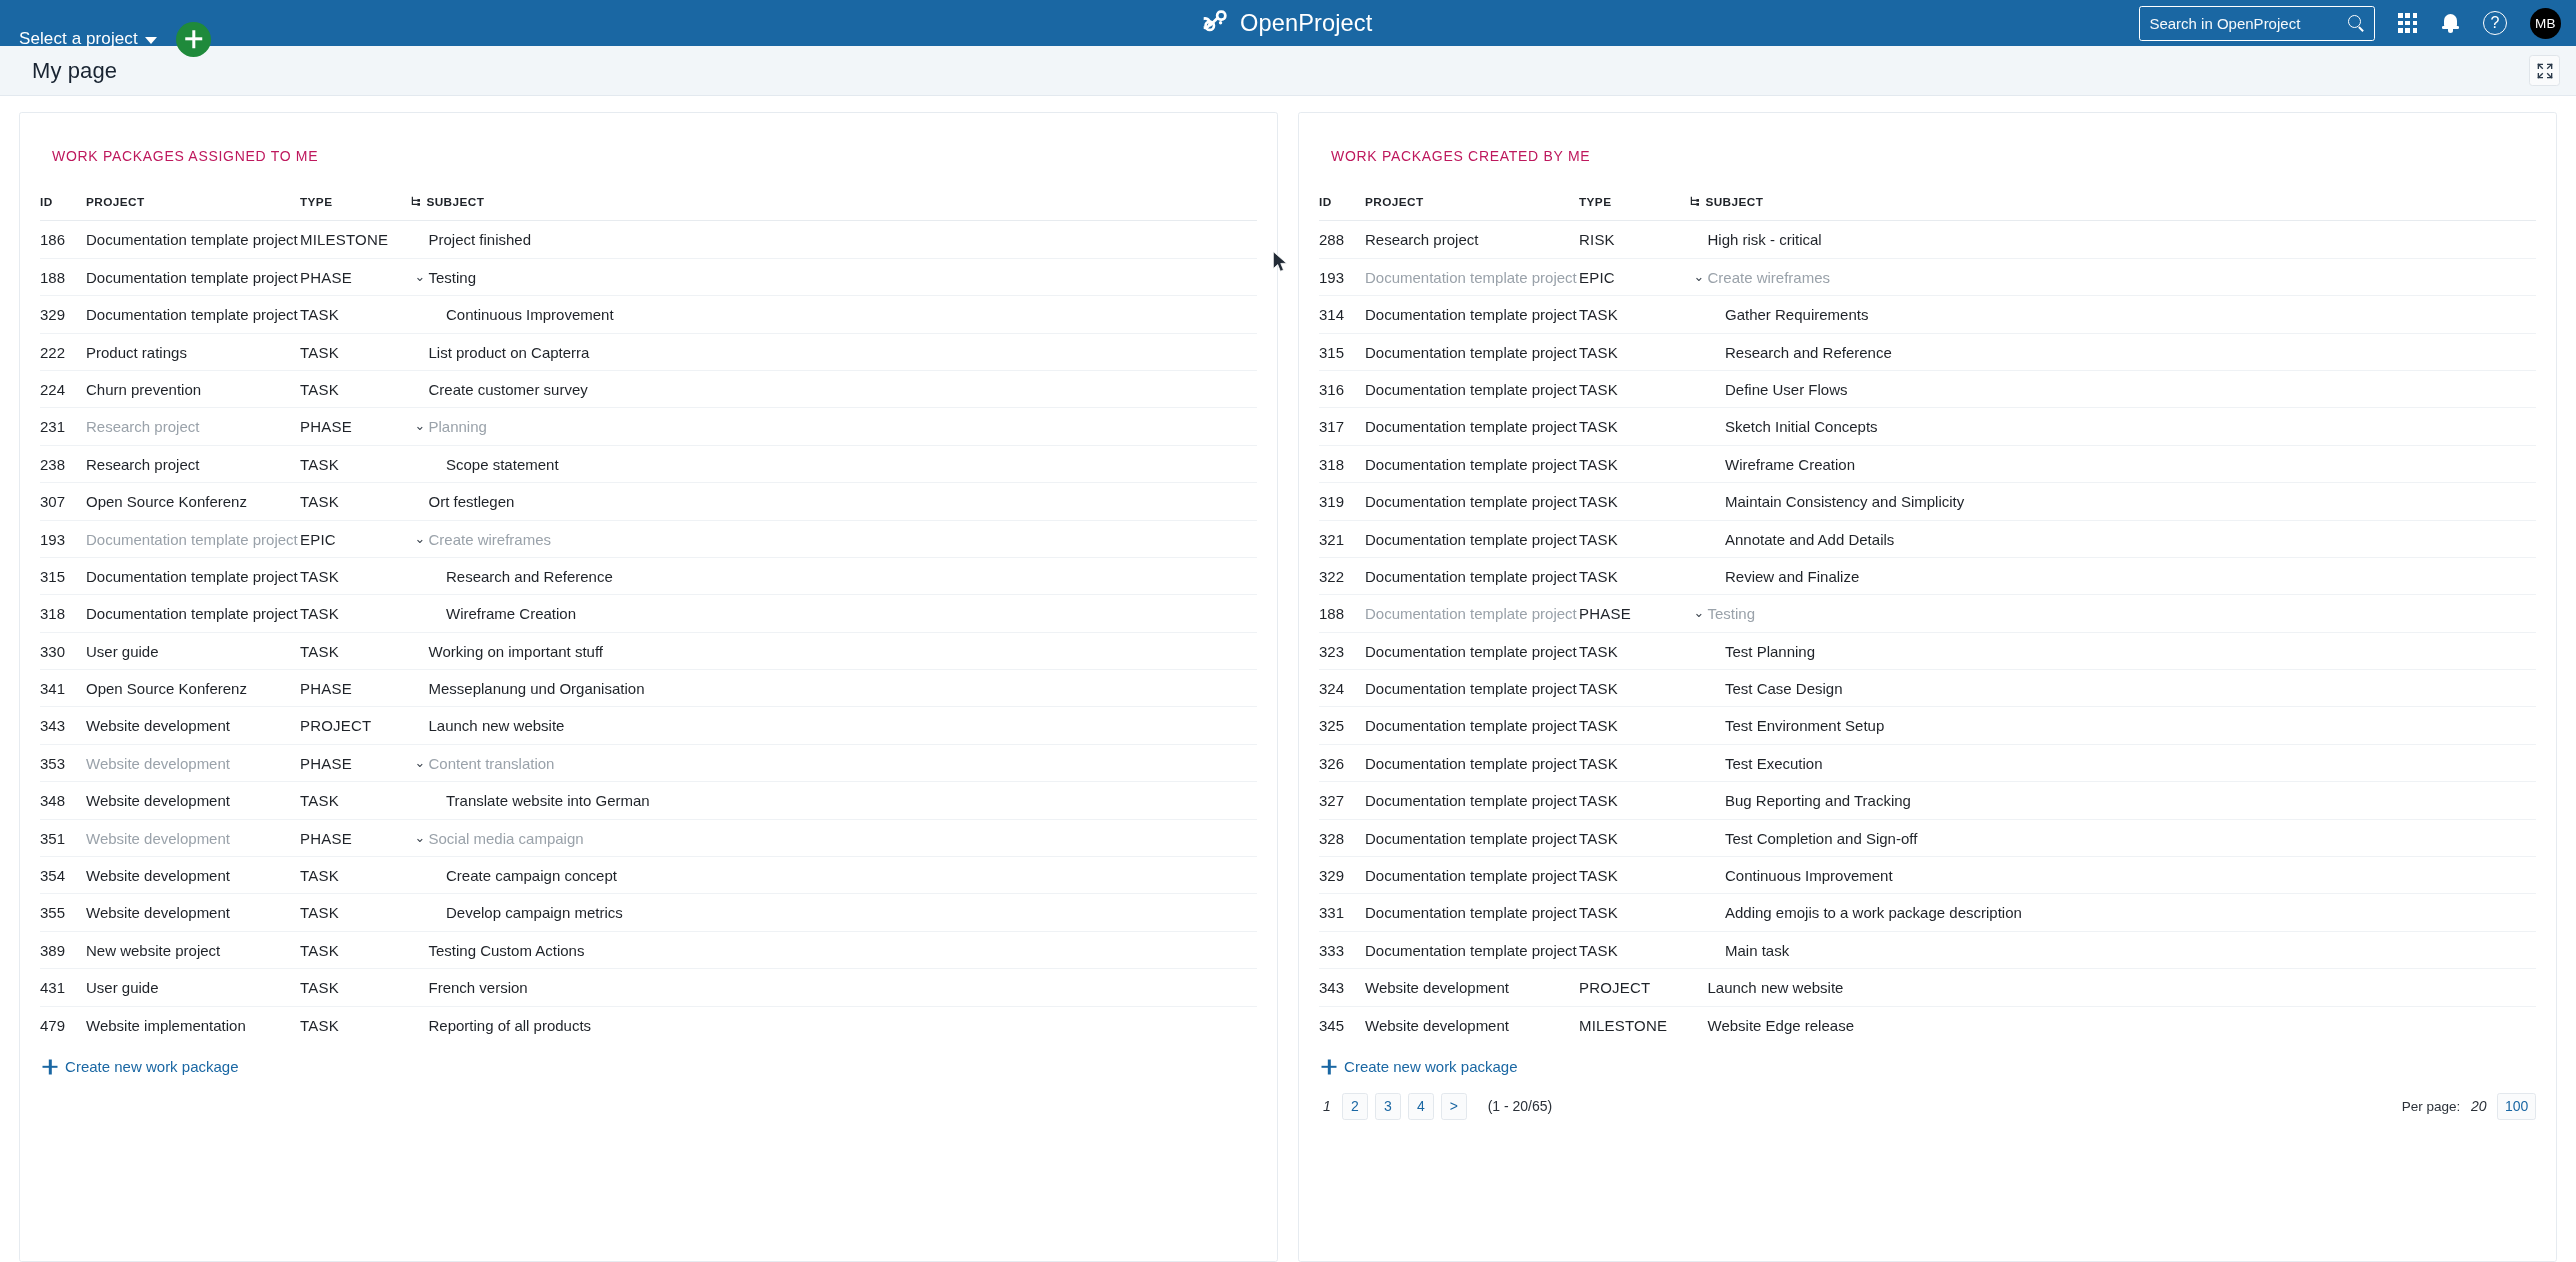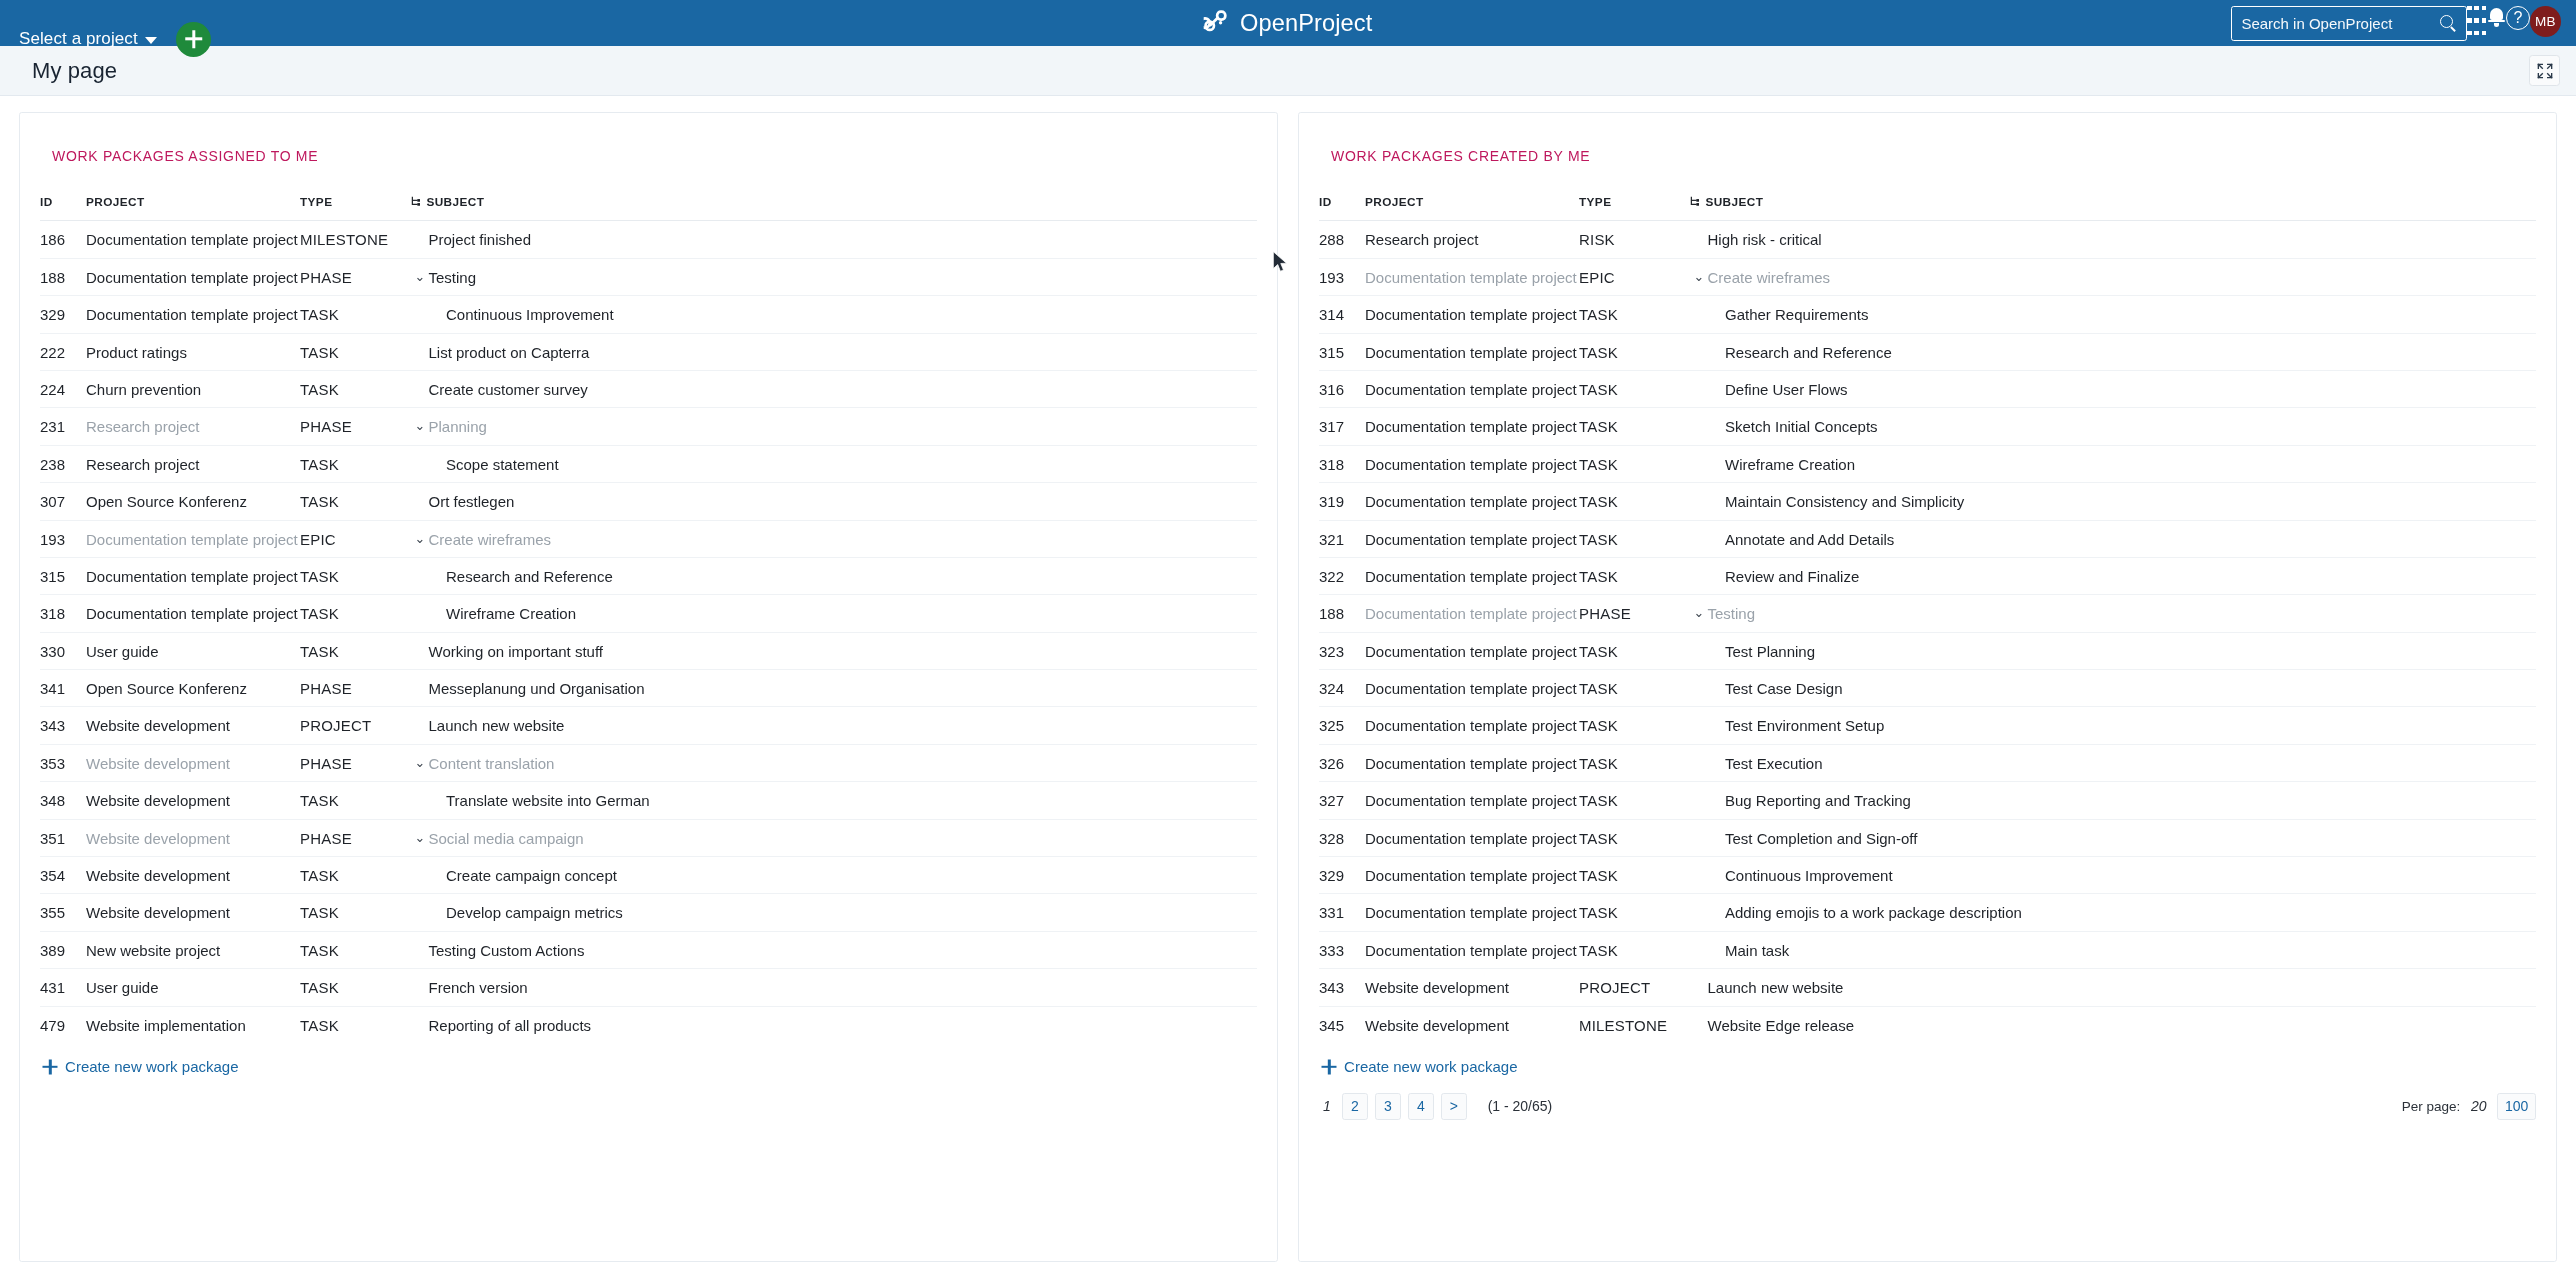--- a/index.html
+++ b/index.html
@@ -49,21 +49,21 @@
 
   #brand {
     position: absolute; left: 50%; top: 50%;
     transform: translate(-50%, -50%);
     display: flex; align-items: flex-start; gap: 9.4px;
     color: #ffffff; font-size: 23.6px; letter-spacing: 0.1px;
     white-space: nowrap;
   }
 
   .tb-right {
-    margin-left: auto; display: flex; 
+    margin-left: auto; display: flex; align-items: center; gap: 23px;
   }
   #search-box {
     width: 236px; height: 35px;
     border: 1.3px solid #ffffff; border-radius: 2.7px;
     display: flex; align-items: center; padding: 0 9.4px;
     cursor: text;
   }
   #search-input-text {
     flex: 1; color: #ffffff; font-size: 15px; opacity: .96;
     white-space: nowrap; overflow: hidden;
@@ -102,21 +102,21 @@
   }
 
   #help-icon {
     width: 24px; height: 24px; border: 1.7px solid #fff; border-radius: 50%;
     color: #fff; font-size: 16px; display: flex; align-items: center;
     justify-content: center; cursor: pointer; line-height: 1;
   }
 
   #avatar {
     width: 31px; height: 31px; border-radius: 50%;
-    background: #7f1d1d; color: #ffffff; font-size: 13.5px;
+    background: #000000; color: #ffffff; font-size: 13.5px;
     display: flex; align-items: center; justify-content: center;
     cursor: pointer; letter-spacing: 0.3px;
   }
 
   
   #toolbar {
     height: 50px; background: #F2F6F9;
     border-bottom: 0.7px solid #E3E9EF;
     display: flex; align-items: center; padding: 0 16px 0 32px;
   }

